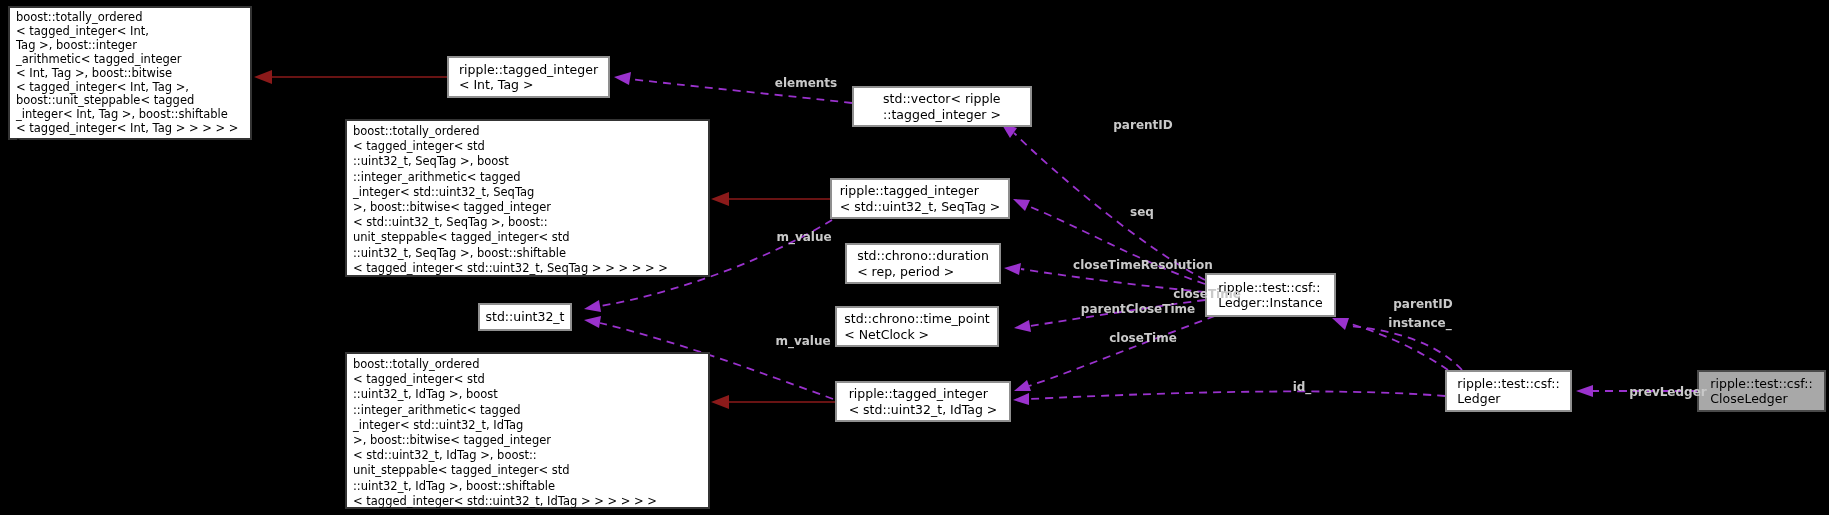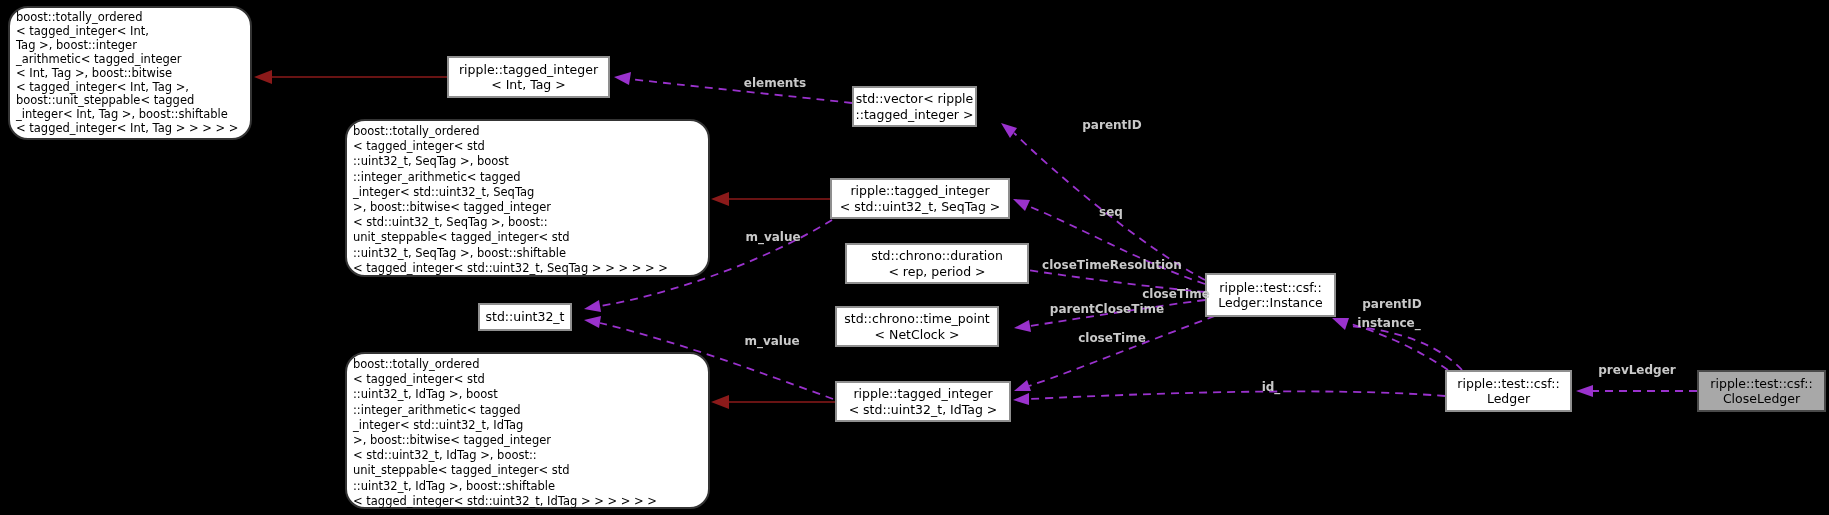--- a/index.html
+++ b/index.html
@@ -1,28 +1,28 @@
 <!DOCTYPE html>
 <html><head>
 <meta charset="utf-8">
 <style>
   html,body{margin:0;padding:0;background:#000;}
   #stage{position:relative;width:1829px;height:515px;background:#000;overflow:hidden;
          font-family:"DejaVu Sans",sans-serif;}
   #edges{position:absolute;left:0;top:0;width:1829px;height:515px;}
   .node{position:absolute;box-sizing:border-box;background:#fff;color:#000;
         border:2px solid #8f8f8f;display:flex;align-items:center;justify-content:center;
-        text-align:center;white-space:pre-line;
+        text-align:left;white-space:pre-line;
         font:12.5px/15.5px "DejaVu Sans",sans-serif;}
   .big{border-color:#343434;text-align:left;align-items:flex-start;justify-content:flex-start;
-       padding:3px 6px;font:11.5px/15.2px "DejaVu Sans",sans-serif;border-radius:20px;}
+       padding:3px 6px;font:11.5px/15.2px "DejaVu Sans",sans-serif;}
   .big9{line-height:13.9px;}
   .current{background:#a8a8a8;border-color:#4a4a4a;}
   .elabel{position:absolute;transform:translate(-50%,-50%);color:#c9c9c9;
-          font:600 12px "DejaVu Sans",sans-serif;white-space:nowrap;}
+          font:600 12px "DejaVu Sans",sans-serif;white-space:nowrap;margin-left:31px;}
   .pedge{stroke:#9a32cd;stroke-width:1.8;fill:none;stroke-dasharray:8 6;}
   .phead{fill:#9a32cd;stroke:none;}
   .redge{stroke:#8b1a1a;stroke-width:1.7;fill:none;}
   .rhead{fill:#8b1a1a;stroke:none;}
 </style>
 </head>
 <body>
 
 <div id="stage">
 
@@ -94,38 +94,38 @@
 _arithmetic&lt; tagged_integer
 &lt; Int, Tag &gt;, boost::bitwise
 &lt; tagged_integer&lt; Int, Tag &gt;,
 boost::unit_steppable&lt; tagged
 _integer&lt; Int, Tag &gt;, boost::shiftable
 &lt; tagged_integer&lt; Int, Tag &gt; &gt; &gt; &gt; &gt; &gt;</div>
 
   <div class="node" style="left:447px;top:56px;width:163px;height:42px">ripple::tagged_integer
 &lt; Int, Tag &gt;</div>
 
-  <div class="node" style="left:852px;top:86px;width:125px;height:41px">std::vector&lt; ripple
+  <div class="node" style="left:852px;top:86px;width:180px;height:41px">std::vector&lt; ripple
 ::tagged_integer &gt;</div>
 
   <div class="node big" style="left:345px;top:119px;width:365px;height:158px">boost::totally_ordered
 &lt; tagged_integer&lt; std
 ::uint32_t, SeqTag &gt;, boost
 ::integer_arithmetic&lt; tagged
 _integer&lt; std::uint32_t, SeqTag
 &gt;, boost::bitwise&lt; tagged_integer
 &lt; std::uint32_t, SeqTag &gt;, boost::
 unit_steppable&lt; tagged_integer&lt; std
 ::uint32_t, SeqTag &gt;, boost::shiftable
 &lt; tagged_integer&lt; std::uint32_t, SeqTag &gt; &gt; &gt; &gt; &gt; &gt;</div>
 
   <div class="node" style="left:830px;top:178px;width:180px;height:41px">ripple::tagged_integer
 &lt; std::uint32_t, SeqTag &gt;</div>
 
-  <div class="node" style="left:845px;top:243px;width:184px;height:41px">std::chrono::duration
+  <div class="node" style="left:845px;top:243px;width:156px;height:41px">std::chrono::duration
 &lt; rep, period &gt;</div>
 
   <div class="node" style="left:478px;top:303px;width:94px;height:28px">std::uint32_t</div>
 
   <div class="node" style="left:835px;top:306px;width:164px;height:41px">std::chrono::time_point
 &lt; NetClock &gt;</div>
 
   <div class="node big" style="left:345px;top:352px;width:365px;height:157px">boost::totally_ordered
 &lt; tagged_integer&lt; std
 ::uint32_t, IdTag &gt;, boost
@@ -154,15 +154,15 @@
   <div class="elabel" style="left:1111px;top:212px">seq</div>
   <div class="elabel" style="left:773px;top:237px">m_value</div>
   <div class="elabel" style="left:1112px;top:265px">closeTimeResolution</div>
   <div class="elabel" style="left:1176px;top:294px">closeTime</div>
   <div class="elabel" style="left:1107px;top:309px">parentCloseTime</div>
   <div class="elabel" style="left:1112px;top:338px">closeTime</div>
   <div class="elabel" style="left:772px;top:341px">m_value</div>
   <div class="elabel" style="left:1271px;top:387px">id_</div>
   <div class="elabel" style="left:1392px;top:304px">parentID</div>
   <div class="elabel" style="left:1389px;top:323px">instance_</div>
-  <div class="elabel" style="left:1637px;top:370px">prevLedger</div>
+  <div class="elabel" style="left:1637px;top:392px">prevLedger</div>
 
 </div>
 
 </body></html>

